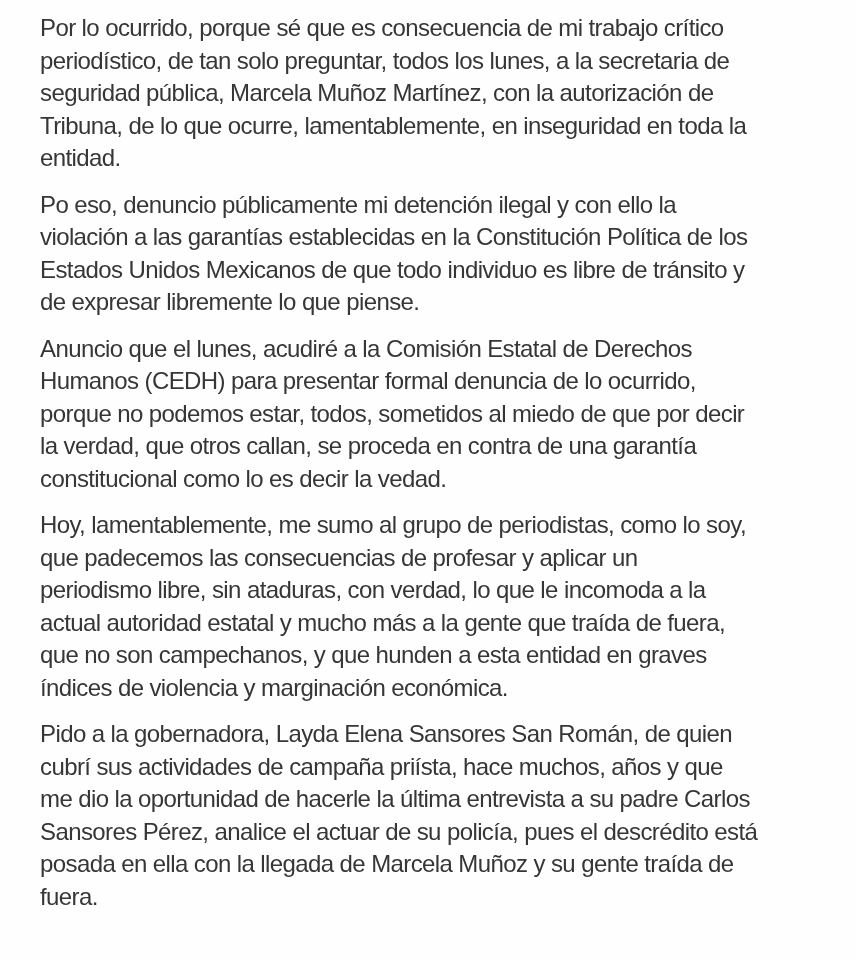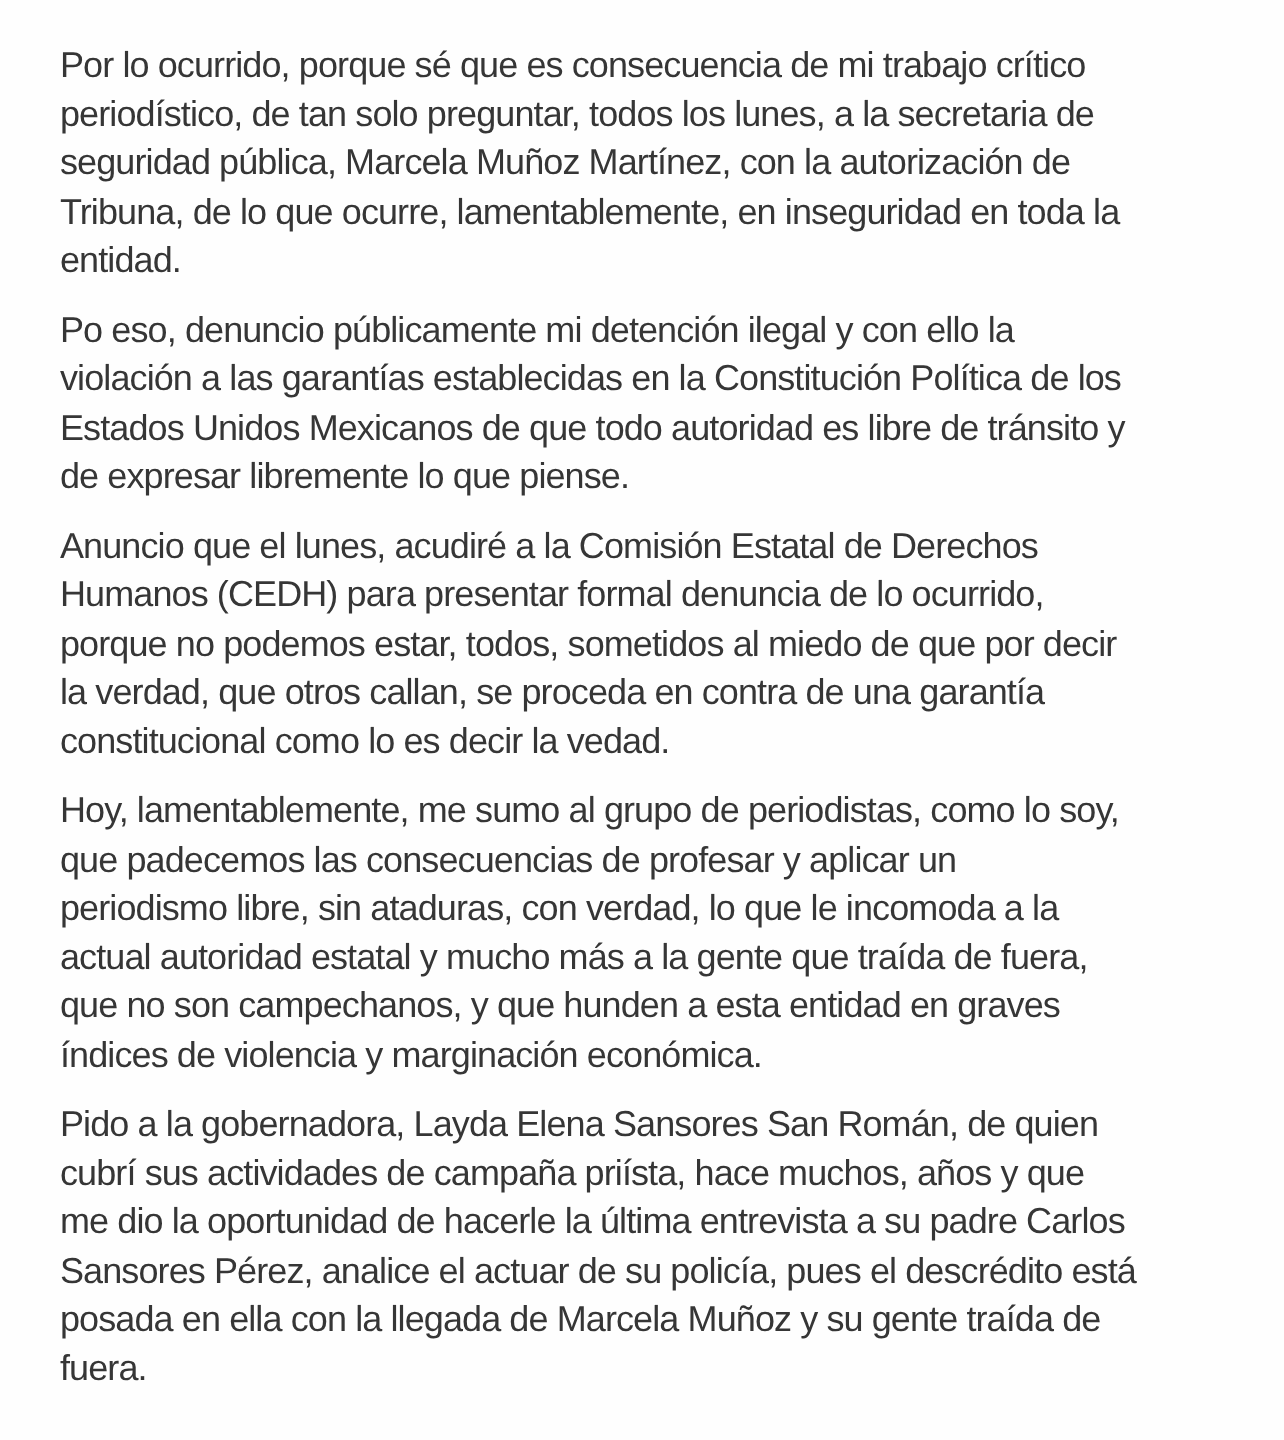--- a/index.html
+++ b/index.html
@@ -9,21 +9,21 @@
   body {
     width: 856px;
     height: 960px;
     background: #fefefe;
     overflow: hidden;
   }
   .document-page {
     box-sizing: border-box;
     width: 856px;
     height: 960px;
-    padding: 28px 24px 0 40px;
+    padding: 12px 24px 0 40px;
     font-family: "Liberation Sans", "DejaVu Sans", sans-serif;
     font-size: 24px;
     letter-spacing: -0.6px;
     line-height: 32.5px;
     font-weight: 400;
     color: #363636;
   }
   .document-page p {
     margin: 0 0 14px 0;
     white-space: pre-line;
@@ -33,21 +33,21 @@
 <body>
 
 <div class="document-page">
   <p>Por lo ocurrido, porque sé que es consecuencia de mi trabajo crítico
 periodístico, de tan solo preguntar, todos los lunes, a la secretaria de
 seguridad pública, Marcela Muñoz Martínez, con la autorización de
 Tribuna, de lo que ocurre, lamentablemente, en inseguridad en toda la
 entidad.</p>
   <p>Po eso, denuncio públicamente mi detención ilegal y con ello la
 violación a las garantías establecidas en la Constitución Política de los
-Estados Unidos Mexicanos de que todo autoridad es libre de tránsito y
+Estados Unidos Mexicanos de que todo individuo es libre de tránsito y
 de expresar libremente lo que piense.</p>
   <p>Anuncio que el lunes, acudiré a la Comisión Estatal de Derechos
 Humanos (CEDH) para presentar formal denuncia de lo ocurrido,
 porque no podemos estar, todos, sometidos al miedo de que por decir
 la verdad, que otros callan, se proceda en contra de una garantía
 constitucional como lo es decir la vedad.</p>
   <p>Hoy, lamentablemente, me sumo al grupo de periodistas, como lo soy,
 que padecemos las consecuencias de profesar y aplicar un
 periodismo libre, sin ataduras, con verdad, lo que le incomoda a la
 actual autoridad estatal y mucho más a la gente que traída de fuera,

